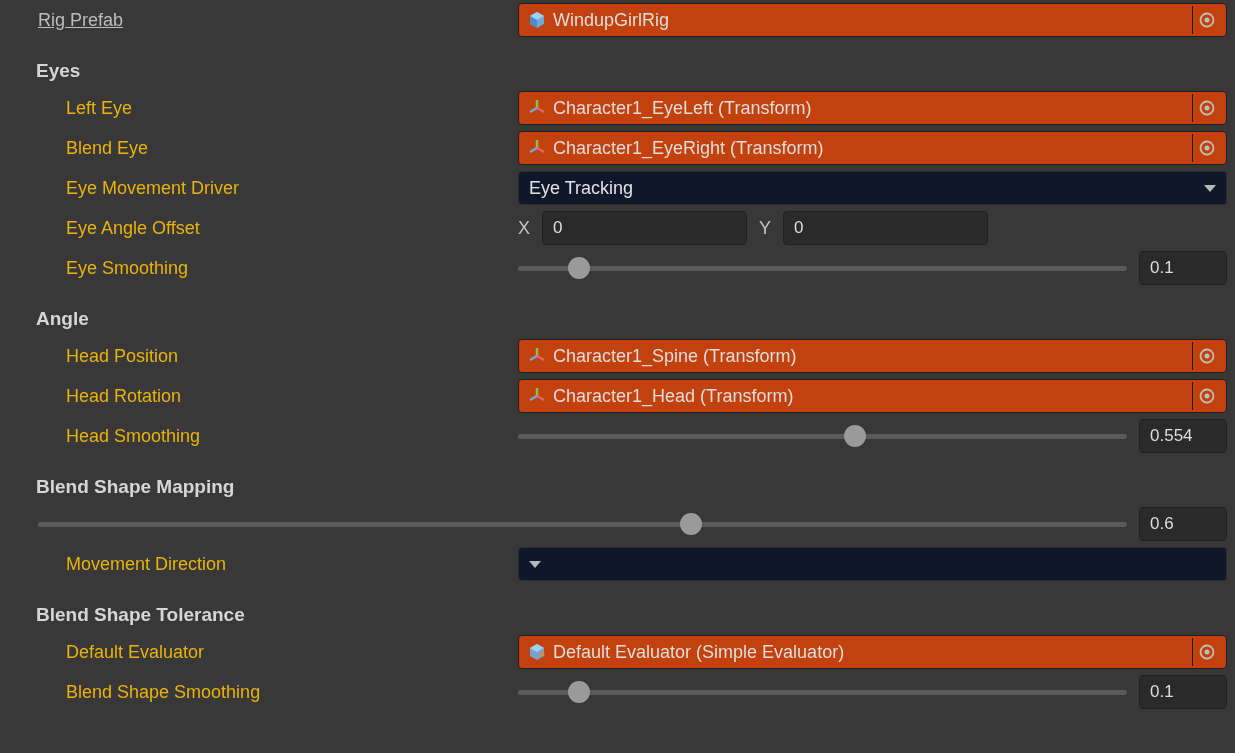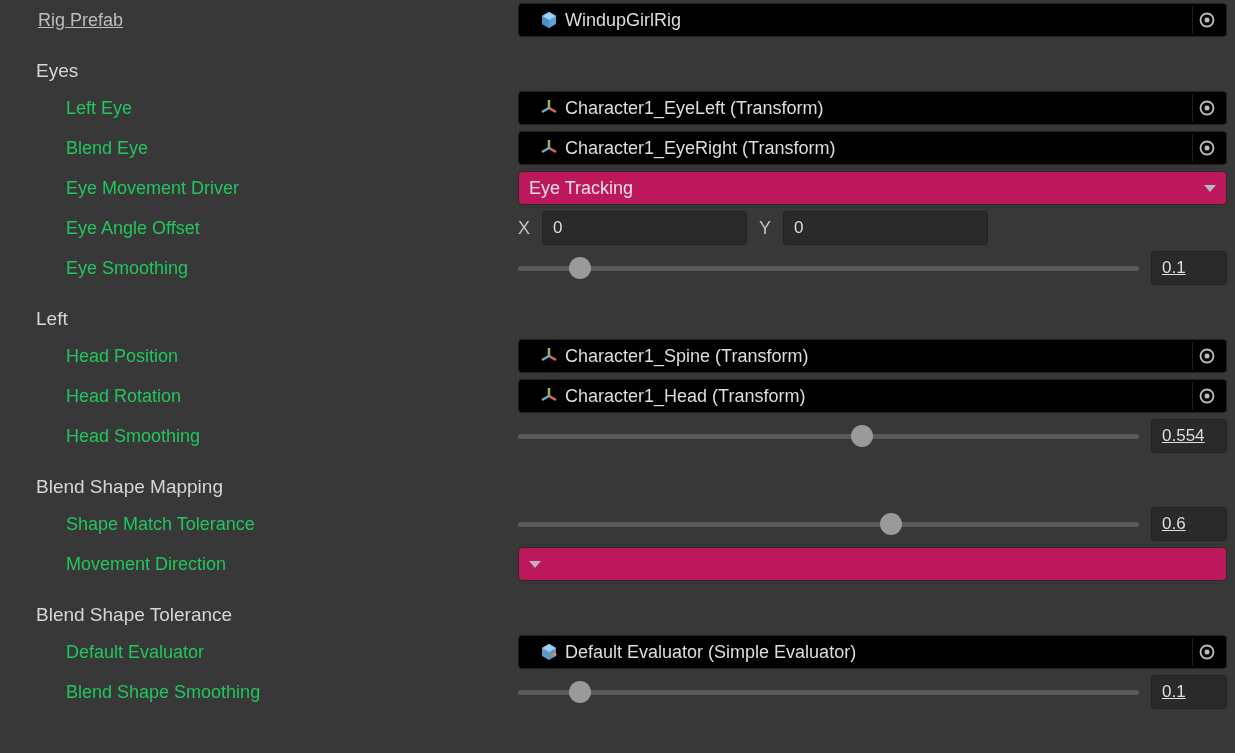--- a/index.html
+++ b/index.html
@@ -24,42 +24,42 @@
     flex: 0 0 480px;
   }
   .field-col {
     flex: 1 1 auto;
     display: flex;
     align-items: center;
     gap: 12px;
     min-width: 0;
   }
   .header-label {
-    font-weight: 400;
+    font-weight: 700;
     color: #d6d6d6;
     font-size: 19px;
     margin-left: -2px;
   }
   .prop-label {
-    color: #22c55e;
+    color: #eab308;
     padding-left: 28px;
     font-size: 18px;
   }
   .top-label { padding-left: 0; color:#bdbdbd;text-decoration:underline; }
 
   
   .object-field {
     flex: 1;
     display: flex;
     align-items: center;
-    background: #000000;
+    background: #c2410c;
     border: 1px solid #202020;
     border-radius: 4px;
     height: 34px;
-    padding: 0 6px 0 20px;
+    padding: 0 6px 0 8px;
     gap: 6px;
     min-width:0;
   }
   .object-field .obj-text {
     flex: 1;
     color: #dedede;
     white-space: nowrap;
     overflow:hidden;
   }
   .picker-btn {
@@ -71,21 +71,21 @@
     border-left: 1px solid #1e1e1e;
     margin-left:4px;
     cursor:pointer;
   }
 
   
   .dropdown-field {
     flex: 1;
     display: flex;
     align-items: center;
-    background: #be185d;
+    background: #0f172a;
     border: 1px solid #2b2b2b;
     border-radius: 4px;
     height: 34px;
     padding: 0 10px;
     gap: 0;
     cursor:pointer;
   }
   .dropdown-field .dd-text { flex:1; color:#e2e2e2; }
   .dd-arrow {
     width: 0; height: 0;
@@ -98,21 +98,21 @@
   .num-input {
     background: #2a2a2a;
     border: 1px solid #202020;
     border-radius: 4px;
     height: 34px;
     color: #dedede;
     padding: 0 10px;
     font-size: 17px;
     outline:none;
   }
-  .num-input.slider-num { width: 76px; text-align:left;text-decoration:underline; }
+  .num-input.slider-num { width: 88px; text-align:left; }
 
   
   .vec-label { color:#c4c4c4; }
   .vec-input { width: 205px; }
 
   
   .slider-wrap {
     flex: 1;
     display:flex;
     align-items:center;
@@ -254,21 +254,21 @@
     <div class="field-col">
       <div class="slider-wrap">
         <div class="slider-track"></div>
         <div class="slider-thumb" style="left:10%"></div>
       </div>
       <input class="num-input slider-num" value="0.1" style="">
     </div>
   </div>
 
   <div class="row header-row">
-    <div class="label-col header-label">Left</div>
+    <div class="label-col header-label">Angle</div>
   </div>
 
   <div class="row">
     <div class="label-col prop-label">Head Position</div>
     <div class="field-col">
       <div class="object-field">
         <span class="icon">
             <svg width="20" height="20">
               <use href="#i-transform"></use>
             </svg>
@@ -311,21 +311,20 @@
       </div>
       <input class="num-input slider-num" value="0.554" style="">
     </div>
   </div>
 
   <div class="row header-row">
     <div class="label-col header-label">Blend Shape Mapping</div>
   </div>
 
   <div class="row">
-    <div class="label-col prop-label">Shape Match Tolerance</div>
     <div class="field-col">
       <div class="slider-wrap">
         <div class="slider-track"></div>
         <div class="slider-thumb" style="left:60%"></div>
       </div>
       <input class="num-input slider-num" value="0.6" style="">
     </div>
   </div>
 
   <div class="row">

